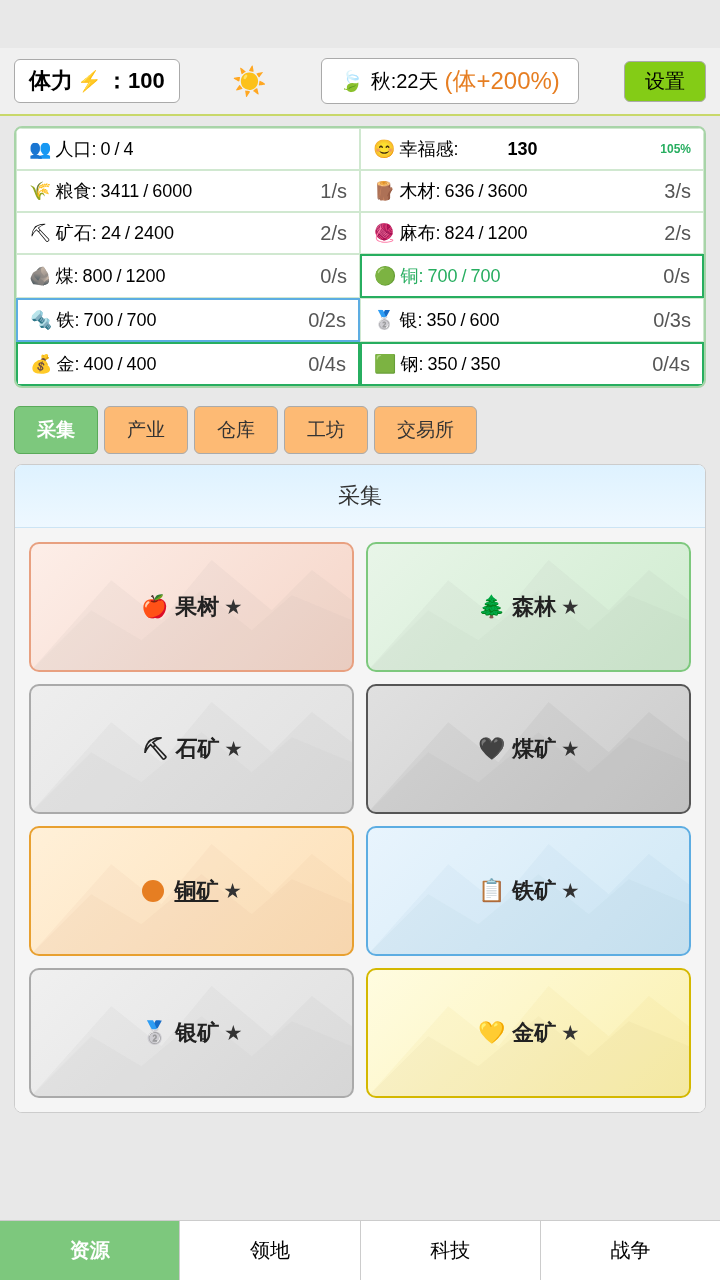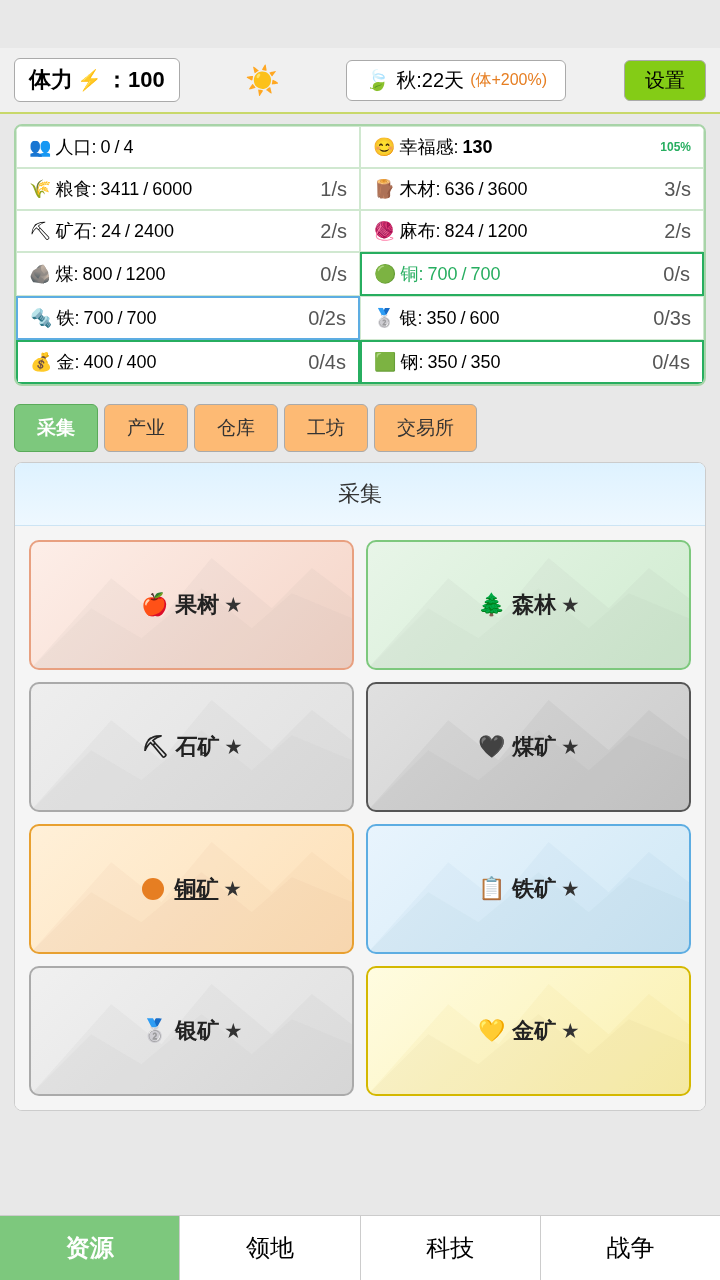--- a/index.html
+++ b/index.html
@@ -45,21 +45,21 @@
       border-radius: 6px;
       padding: 6px 18px;
       font-size: 20px;
     }
     .season-leaf {
       font-size: 20px;
       margin-right: 6px;
     }
     .season-bonus {
       color: #e67e22;
-      font-size: 16px;
+      font-size: 24px;
       margin-left: 6px;
     }
     .settings-btn {
       background: #84cc16;
       border: 1.5px solid #aaa;
       border-radius: 6px;
       padding: 6px 20px;
       font-size: 20px;
       cursor: pointer;
     }
@@ -96,20 +96,21 @@
     }
     .resource-cell .rate {
       color: #555;
       font-size: 20px;
       min-width: 40px;
       text-align: right;
     }
     .happiness-value {
       font-size: 18px;
       font-weight: bold;
+      margin-left: 45px;
     }
     .happiness-pct {
       color: #27ae60;
       font-size: 12px;
       font-weight: bold;
     }
     .copper-full { color: #27ae60; }
 
     
     .tab-bar {
@@ -208,21 +209,21 @@
       left: 0;
       right: 0;
       display: flex;
       background: #f0f0f0;
       border-top: 1.5px solid #ccc;
     }
     .bottom-nav-btn {
       flex: 1;
       padding: 16px 0;
       text-align: center;
-      font-size: 24px;
+      font-size: 20px;
       cursor: pointer;
       background: white;
       border: none;
       border-right: 1px solid #ccc;
     }
     .bottom-nav-btn:last-child { border-right: none; }
     .bottom-nav-btn.active {
       background: #7dc87d;
       color: white;
       font-weight: bold;

